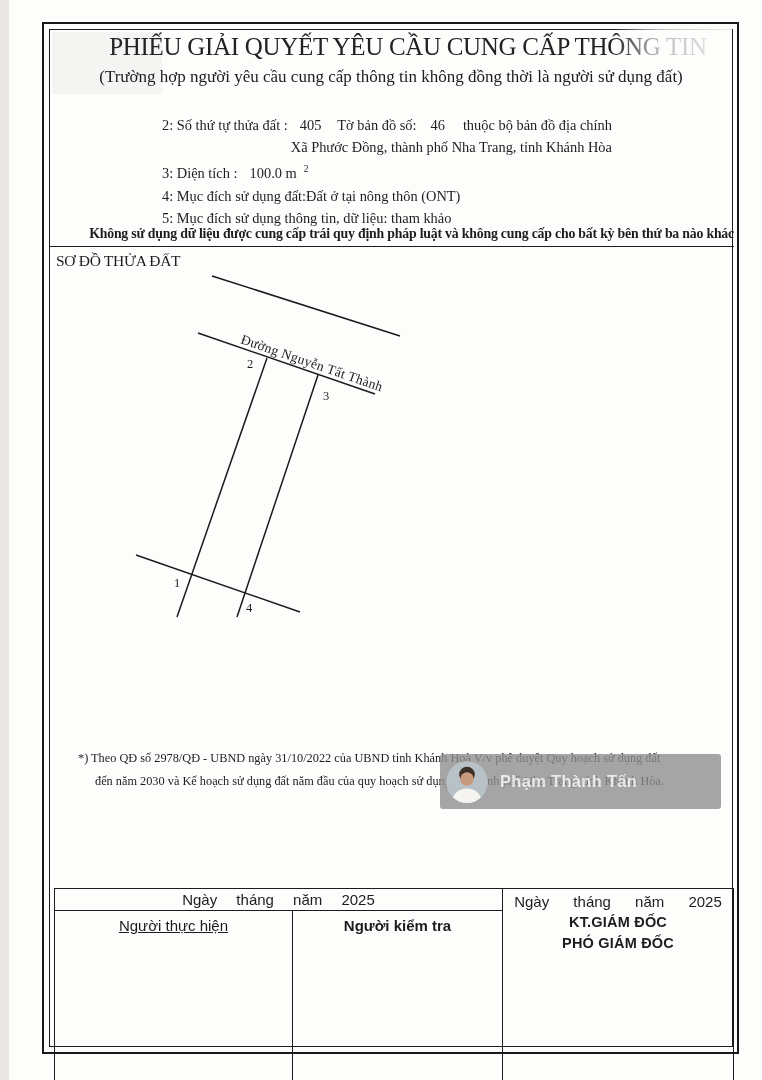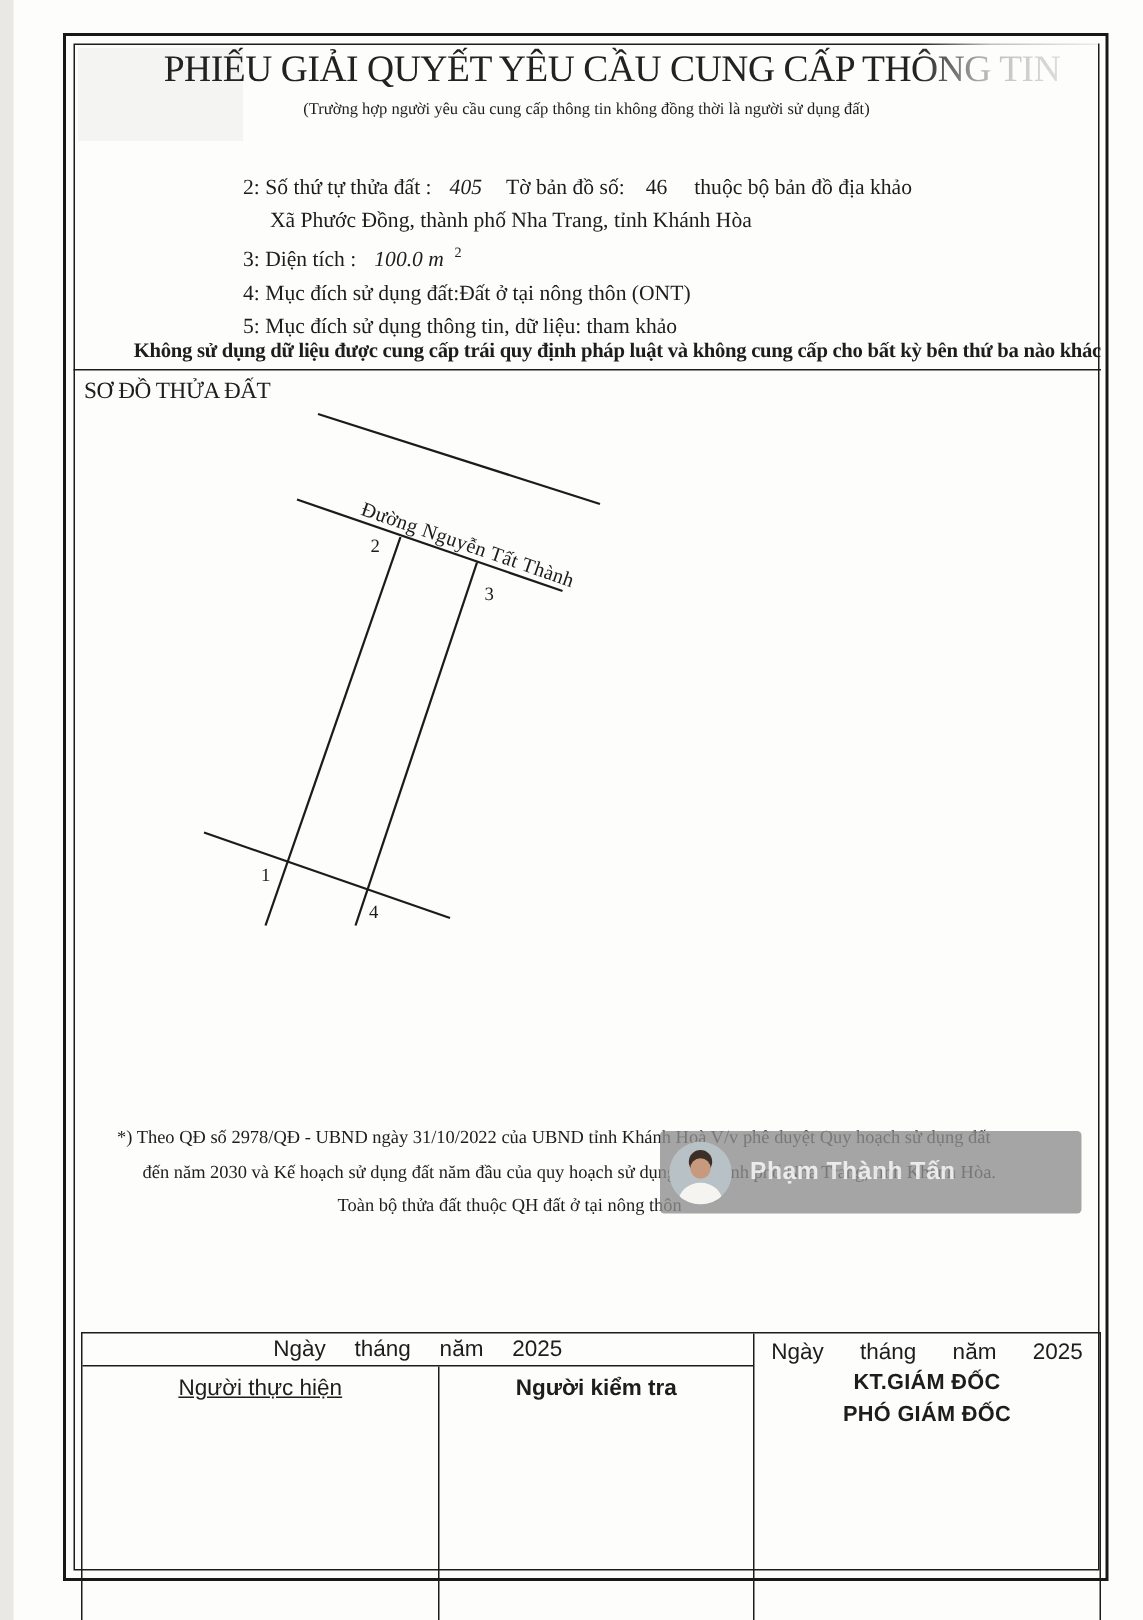--- a/index.html
+++ b/index.html
@@ -7,25 +7,25 @@
          font-family:"Liberation Serif",serif;color:#1d1d1d;}
   .scan-strip{position:absolute;left:0;top:0;width:9px;height:100%;background:#e9e8e4;}
   .border-outer{position:absolute;left:42px;top:22px;width:693px;height:1028px;border:2px solid #181818;}
   .border-inner{position:absolute;left:49px;top:29px;width:682px;height:1016px;border:1.5px solid #1c1c1c;}
   .shade{position:absolute;left:52px;top:32px;width:110px;height:62px;background:#ececea;opacity:.5;}
 
   .title{position:absolute;left:88px;top:33px;width:640px;text-align:center;
          font-size:25px;letter-spacing:-0.3px;white-space:nowrap;color:#222;}
   .title-fade{position:absolute;left:612px;top:28px;width:120px;height:42px;
          background:linear-gradient(90deg,rgba(253,253,252,0),rgba(253,253,252,.72) 40%,rgba(253,253,252,.92));}
-  .subtitle{position:absolute;left:48px;top:67px;width:686px;text-align:center;font-size:11px;}
+  .subtitle{position:absolute;left:48px;top:67px;width:686px;text-align:center;font-size:17px;}
 
   .request{position:absolute;left:162px;top:114px;font-size:14.4px;line-height:22.2px;}
-  .request .indent{padding-left:18px;}
-  .g1{margin-left:12px;font-style:italic;} .g2{margin-left:16px;} .g3{margin-left:14px;} .g4{margin-left:18px;}
+  .request .indent{padding-left:18px;text-align:right;}
+  .g1{margin-left:12px;} .g2{margin-left:16px;} .g3{margin-left:14px;} .g4{margin-left:18px;}
   .sup2{font-size:9.5px;vertical-align:6px;margin-left:7px;}
 
   .warning{position:absolute;left:48px;top:226px;width:686px;text-align:right;font-weight:bold;
            font-size:13.8px;letter-spacing:-0.2px;white-space:nowrap;}
   .separator{position:absolute;left:49px;top:246px;width:685px;border-top:1.6px solid #1c1c1c;}
   .diagram-heading{position:absolute;left:56px;top:252px;font-size:15.5px;letter-spacing:-0.3px;}
 
   .plot-svg{position:absolute;left:40px;top:270px;width:700px;height:470px;}
   .plot-svg line{stroke:#1b1b1b;stroke-width:1.5;}
   .plot-svg text{fill:#1b1b1b;font-family:"Liberation Serif",serif;}
@@ -61,21 +61,21 @@
   <div class="border-outer"></div>
   <div class="border-inner"></div>
   <div class="shade"></div>
 
   <div class="title">PHIẾU GIẢI QUYẾT YÊU CẦU CUNG CẤP THÔNG TIN</div>
   <div class="title-fade"></div>
   <div class="subtitle">(Trường hợp người yêu cầu cung cấp thông tin không đồng thời là người sử dụng đất)</div>
 
   <div class="request">
     <div>
-      <span>2: Số thứ tự thửa đất :</span><span class="g1">405</span><span class="g2">Tờ bản đồ số:</span><span class="g3">46</span><span class="g4">thuộc bộ bản đồ địa khảo</span>
+      <span>2: Số thứ tự thửa đất :</span><span class="g1">405</span><span class="g2">Tờ bản đồ số:</span><span class="g3">46</span><span class="g4">thuộc bộ bản đồ địa chính</span>
     </div>
     <div class="indent">Xã Phước Đồng, thành phố Nha Trang, tỉnh Khánh Hòa</div>
     <div>
       <span>3: Diện tích :</span><span class="g1">100.0 m</span><span class="sup2">2</span>
     </div>
     <div>4: Mục đích sử dụng đất:Đất ở tại nông thôn (ONT)</div>
     <div>5: Mục đích sử dụng thông tin, dữ liệu: tham khảo</div>
   </div>
 
   <div class="warning">Không sử dụng dữ liệu được cung cấp trái quy định pháp luật và không cung cấp cho bất kỳ bên thứ ba nào khác</div>
@@ -91,21 +91,20 @@
     <text transform="translate(200,73) rotate(19)" font-size="13.5" letter-spacing="0.3">Đường Nguyễn Tất Thành</text>
     <text x="207" y="98" font-size="12.5">2</text>
     <text x="283" y="130" font-size="12.5">3</text>
     <text x="134" y="317" font-size="12.5">1</text>
     <text x="206" y="342" font-size="12.5">4</text>
   </svg>
 
   <div class="footnote">
     <div class="fn1">*) Theo QĐ số 2978/QĐ - UBND ngày 31/10/2022 của UBND tỉnh Khánh Hoà V/v phê duyệt Quy hoạch sử dụng đất</div>
     <div class="fn2">đến năm 2030 và Kế hoạch sử dụng đất năm đầu của quy hoạch sử dụng đất thành phố Nha Trang, tỉnh Khánh Hòa.</div>
-    <div class="fn3">Toàn bộ thửa đất thuộc QH đất ở tại nông thôn</div>
   </div>
 
   <div class="watermark">
     <span class="wm-avatar">
       <svg viewBox="0 0 42 42" width="42" height="42" xmlns="http://www.w3.org/2000/svg">
         <circle cx="21" cy="21" r="21" fill="#b8c1c6"></circle>
         <circle cx="21" cy="13.5" r="7.8" fill="#3c2f27"></circle>
         <circle cx="21" cy="18" r="6.8" fill="#c79a7d"></circle>
         <ellipse cx="21" cy="40" rx="14.5" ry="12.5" fill="#f5f4f1"></ellipse>
       </svg>

